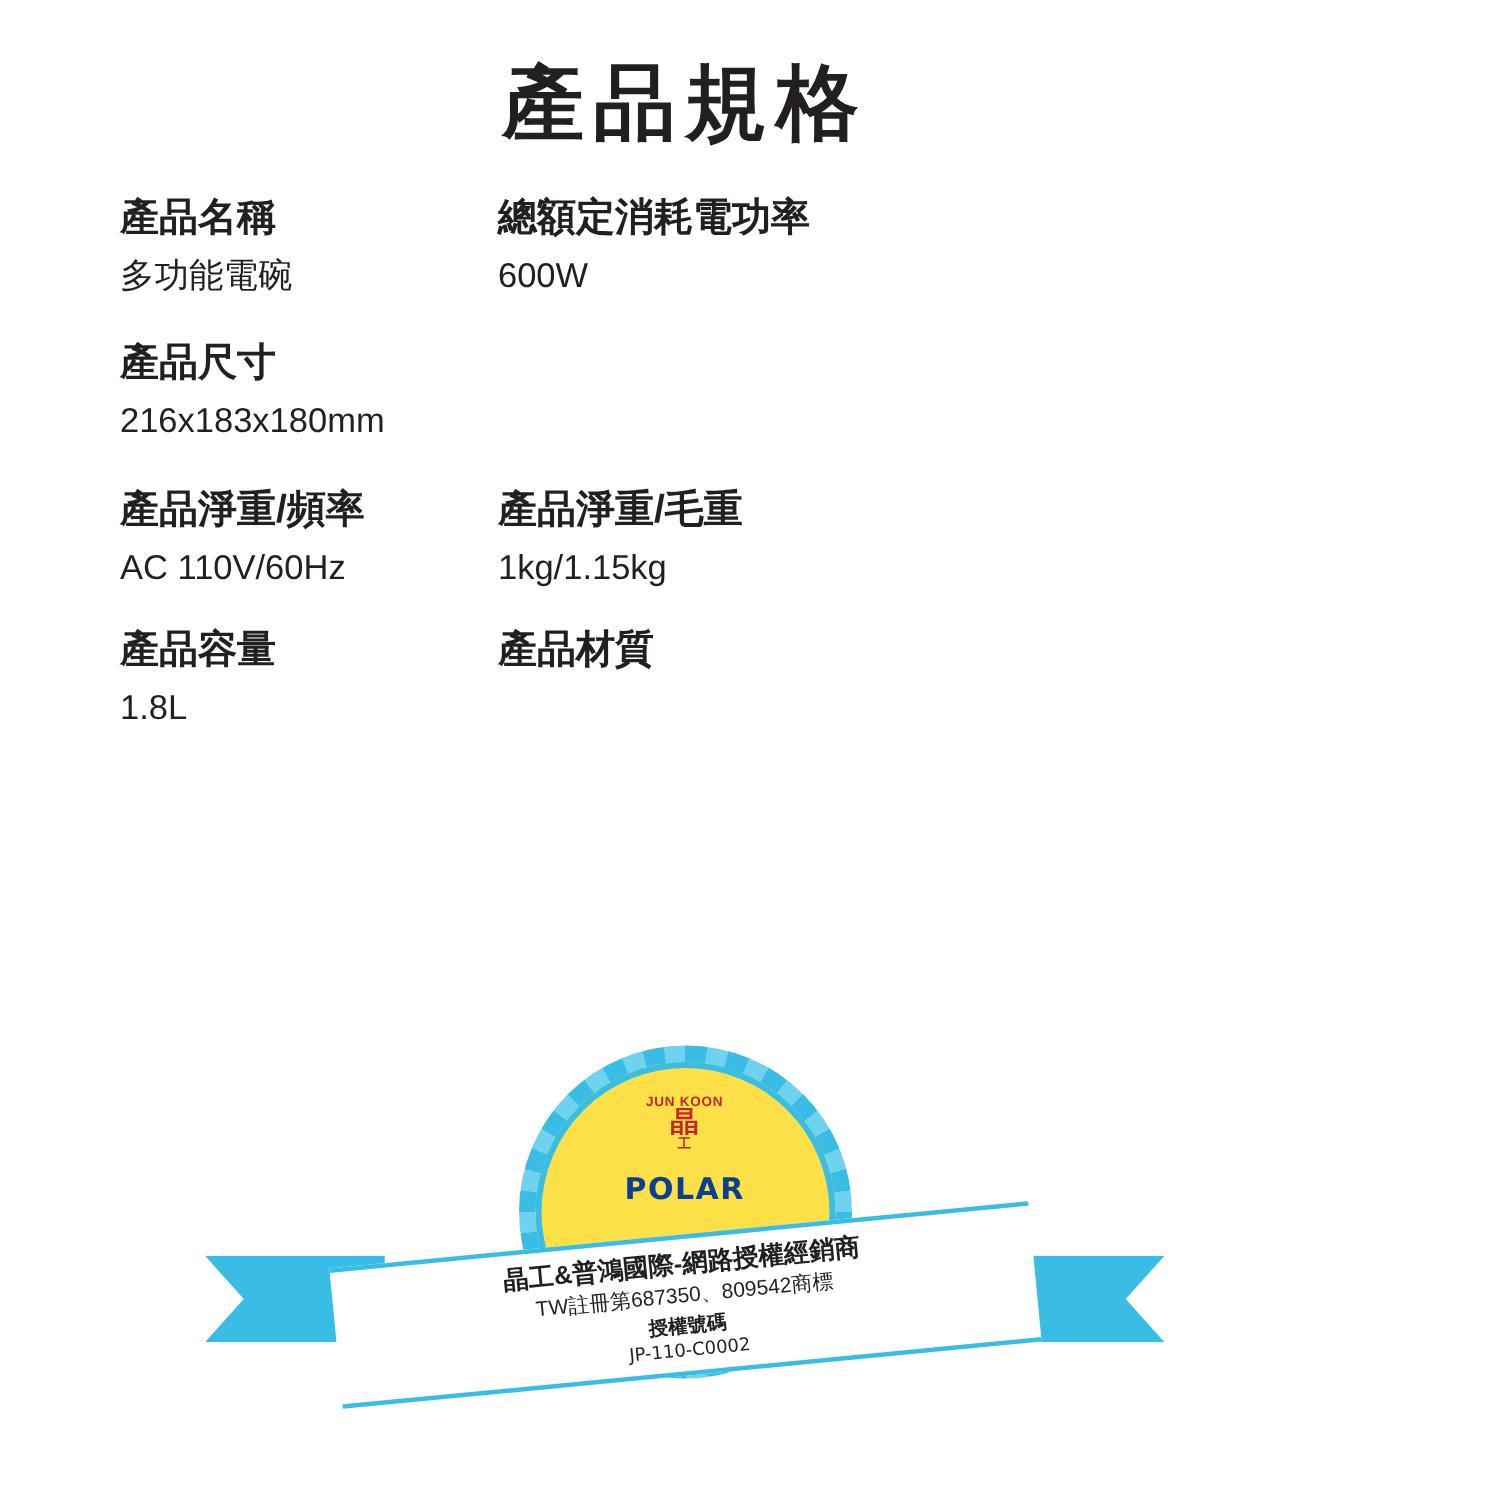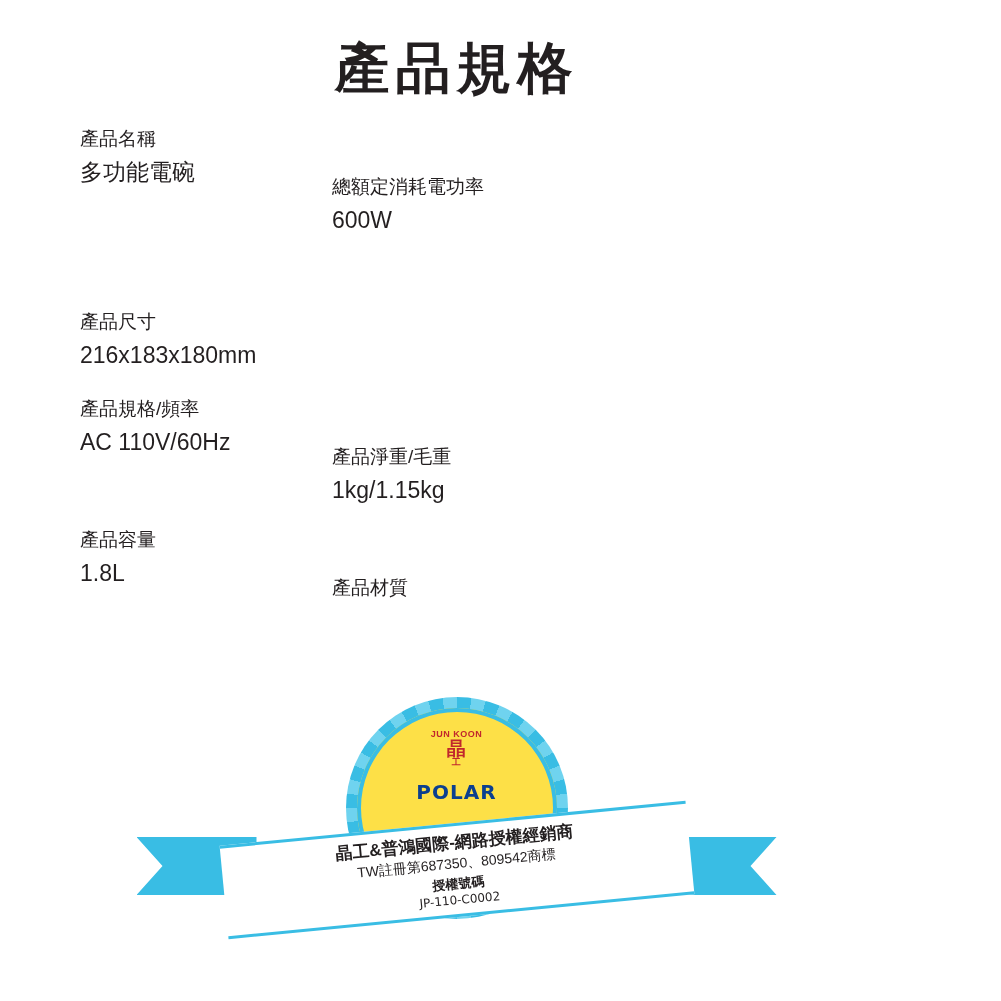--- a/index.html
+++ b/index.html
@@ -37,25 +37,24 @@
   .row {
     display: flex;
     align-items: flex-start;
   }
   .col-left {
     width: 252px;
     flex: 0 0 252px;
   }
   .col-right {
     flex: 1 1 auto;
-    margin-top: 48px;
   }
   .lbl {
-    font-size: 19px;
-    font-weight: normal;
+    font-size: 26px;
+    font-weight: bold;
     line-height: 1.5;
     margin-bottom: 2px;
   }
   .val {
     font-size: 23px;
     font-weight: normal;
     line-height: 1.5;
   }
   .group {
     margin-bottom: 22px;
@@ -230,21 +229,21 @@
 
     <div class="row group">
       <div class="col-right">
         <div class="lbl">產品尺寸</div>
         <div class="val">216x183x180mm</div>
       </div>
     </div>
 
     <div class="row group tight">
       <div class="col-left">
-        <div class="lbl">產品規格/頻率</div>
+        <div class="lbl">產品淨重/頻率</div>
         <div class="val">AC 110V/60Hz</div>
       </div>
       <div class="col-right">
         <div class="lbl">產品淨重/毛重</div>
         <div class="val">1kg/1.15kg</div>
       </div>
     </div>
 
     <div class="row">
       <div class="col-left">

